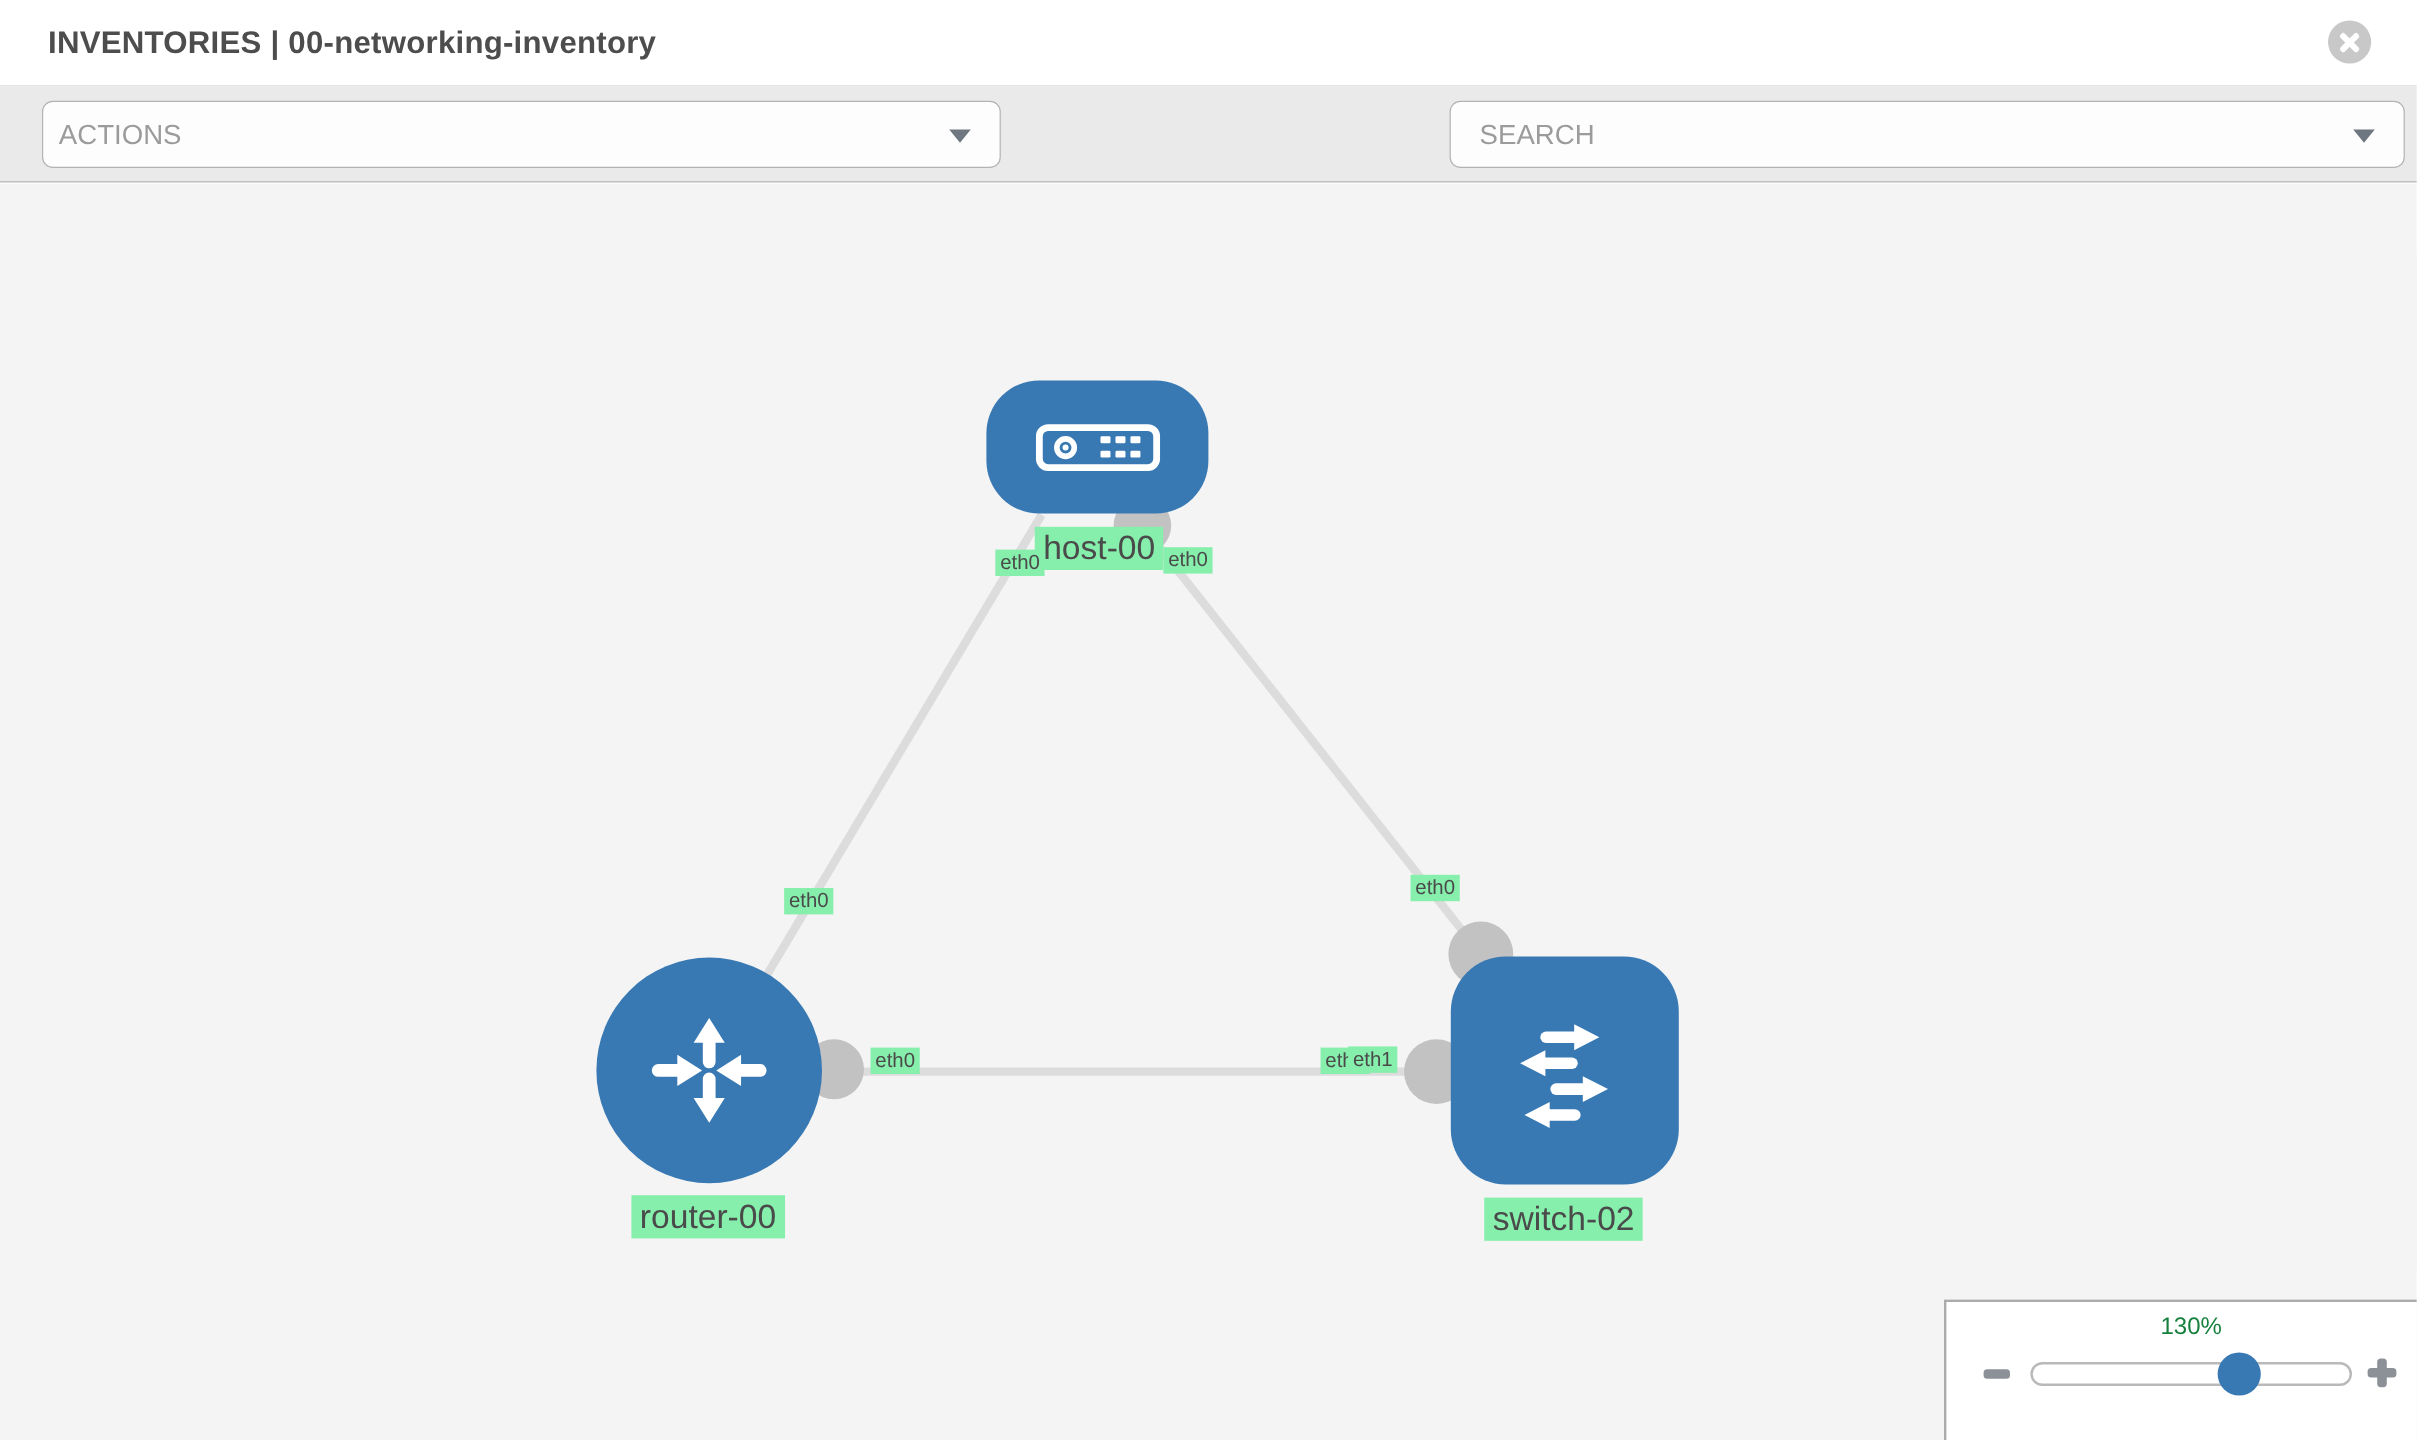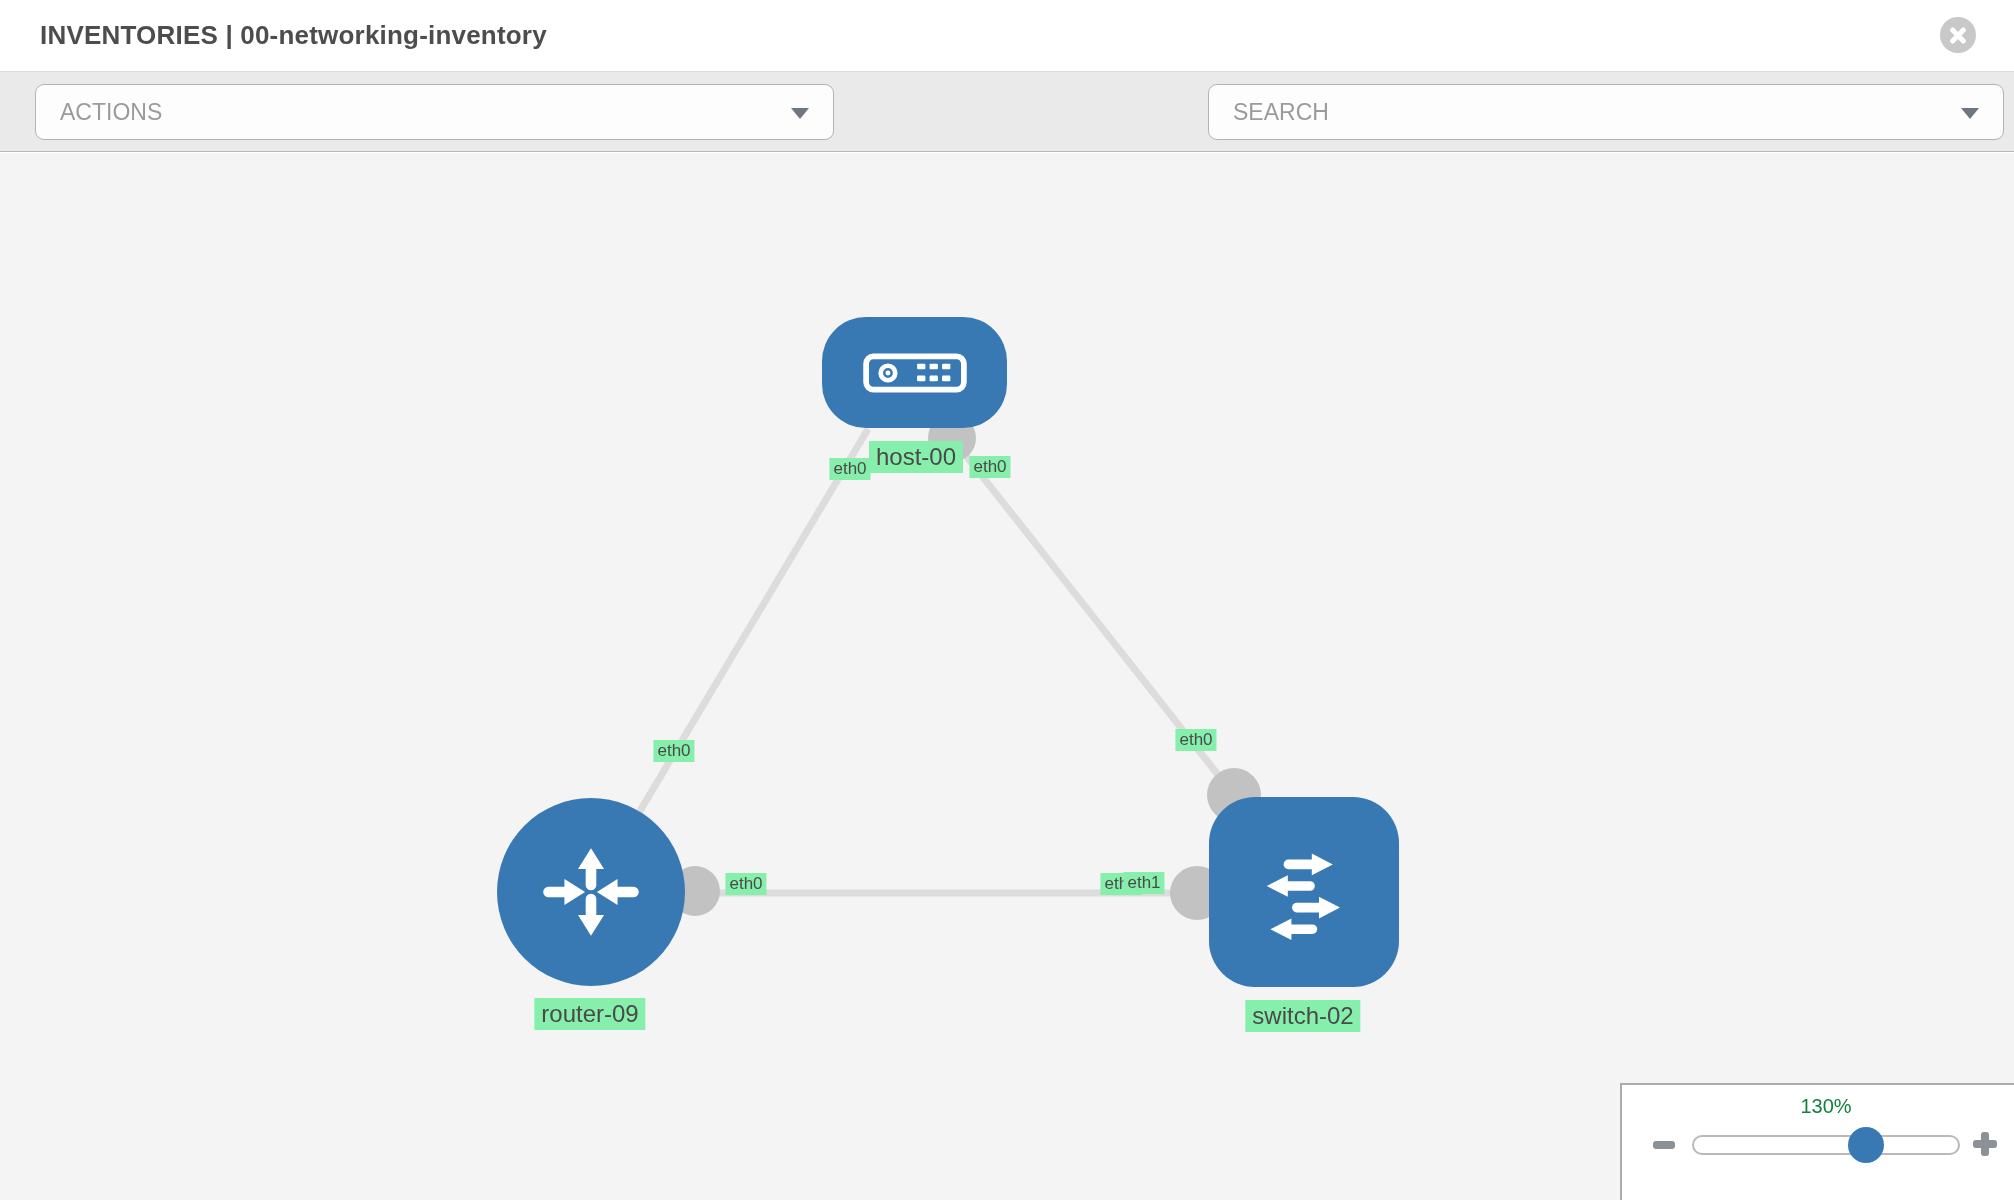--- a/index.html
+++ b/index.html
@@ -20,21 +20,21 @@
   .close-btn::after  { transform:rotate(-45deg); }
 
   
   .toolbar { position:absolute; left:0; top:72px; width:2014px; height:80px;
              background:#eaeaea; border-bottom:1px solid #b6b6b6; }
   .combo { position:absolute; top:12px; height:56px; background:#fdfdfd;
            border:1px solid #b3b3b3; border-radius:9px; display:flex;
            align-items:center; }
   .combo.actions { left:35px;  width:799px; }
   .combo.search  { left:1181px; width:796px;margin-left:27px; }
-  .combo-label { padding-left:24px; font-size:23px; color:#9b9b9b; }
+  .combo-label { padding-left:13px; font-size:23px; color:#9b9b9b; }
   .search-input { flex:1; border:none; outline:none; background:transparent;
                   padding-left:24px; font-size:23px; color:#555;
                   font-family:"Liberation Sans", sans-serif; }
   .search-input::placeholder { color:#9b9b9b; opacity:1; }
   .caret { position:absolute; right:24px; top:23px; width:0; height:0;
            border-left:9px solid transparent; border-right:9px solid transparent;
            border-top:11px solid #6e7680; }
   .tool-icon { position:absolute; top:96px; }
   .tool-icon.wrench { left:1046px; }
   .tool-icon.key    { left:1116px; }
@@ -45,21 +45,21 @@
   .net-svg { position:absolute; left:0; top:0; z-index:1; }
 
   .node { position:absolute; z-index:2; background:var(--blue,#3879b4);
           display:flex; align-items:center; justify-content:center; }
   .node.host   { left:822px;  top:164px; width:185px; height:111px; border-radius:44px; }
   .node.router { left:497px;  top:645px; width:188px; height:188px; border-radius:50%; }
   .node.switch { left:1209px; top:644px; width:190px; height:190px; border-radius:46px; }
 
   .lbl { position:absolute; transform:translate(-50%,-50%); background:#86efac;
          color:#4a4a4a; white-space:nowrap; z-index:4; }
-  .node-lbl { font-size:24px; padding:2px 7px; }
+  .node-lbl { font-size:28px; padding:2px 7px; }
   .if-lbl   { font-size:17px; padding:1px 4px; }
   .if-lbl.back { z-index:3; }
   .if-lbl.front{ z-index:4;text-align:right; }
 
   
   .zoom-panel { position:absolute; left:1620px; top:930px; width:410px; height:135px;
                 background:#ffffff; border:2px solid #ababab; z-index:5; }
   .zoom-level { position:absolute; left:204px; top:10px; transform:translateX(-50%);
                 font-size:20px; color:#15803d; }
   .zoom-minus { position:absolute; left:31px; top:56px; width:22px; height:8px;
@@ -161,21 +161,21 @@
           <polygon points="19,45 36.5,36 36.5,54" stroke="none"></polygon>
           <line x1="44" y1="63" x2="64" y2="63"></line>
           <polygon points="80,63 62.5,54 62.5,72" stroke="none"></polygon>
           <line x1="57" y1="81" x2="37" y2="81"></line>
           <polygon points="22,81 39.5,72 39.5,90" stroke="none"></polygon>
         </g>
       </svg>
     </div>
 
     <div class="lbl node-lbl" style="left:916px;  top:304px;">host-00</div>
-    <div class="lbl node-lbl" style="left:590px;  top:861px;">router-09</div>
+    <div class="lbl node-lbl" style="left:590px;  top:861px;">router-00</div>
     <div class="lbl node-lbl" style="left:1303px; top:863px;">switch-02</div>
 
     <div class="lbl if-lbl" style="left:850px;  top:316px;">eth0</div>
     <div class="lbl if-lbl" style="left:990px;  top:314px;">eth0</div>
     <div class="lbl if-lbl" style="left:674px;  top:598px;">eth0</div>
     <div class="lbl if-lbl" style="left:1196px; top:587px;">eth0</div>
     <div class="lbl if-lbl" style="left:746px;  top:731px;">eth0</div>
     <div class="lbl if-lbl back" style="left:1121px; top:731px;">eth0</div>
     <div class="lbl if-lbl front" style="left:1144px; top:730px;">eth1</div>
 

